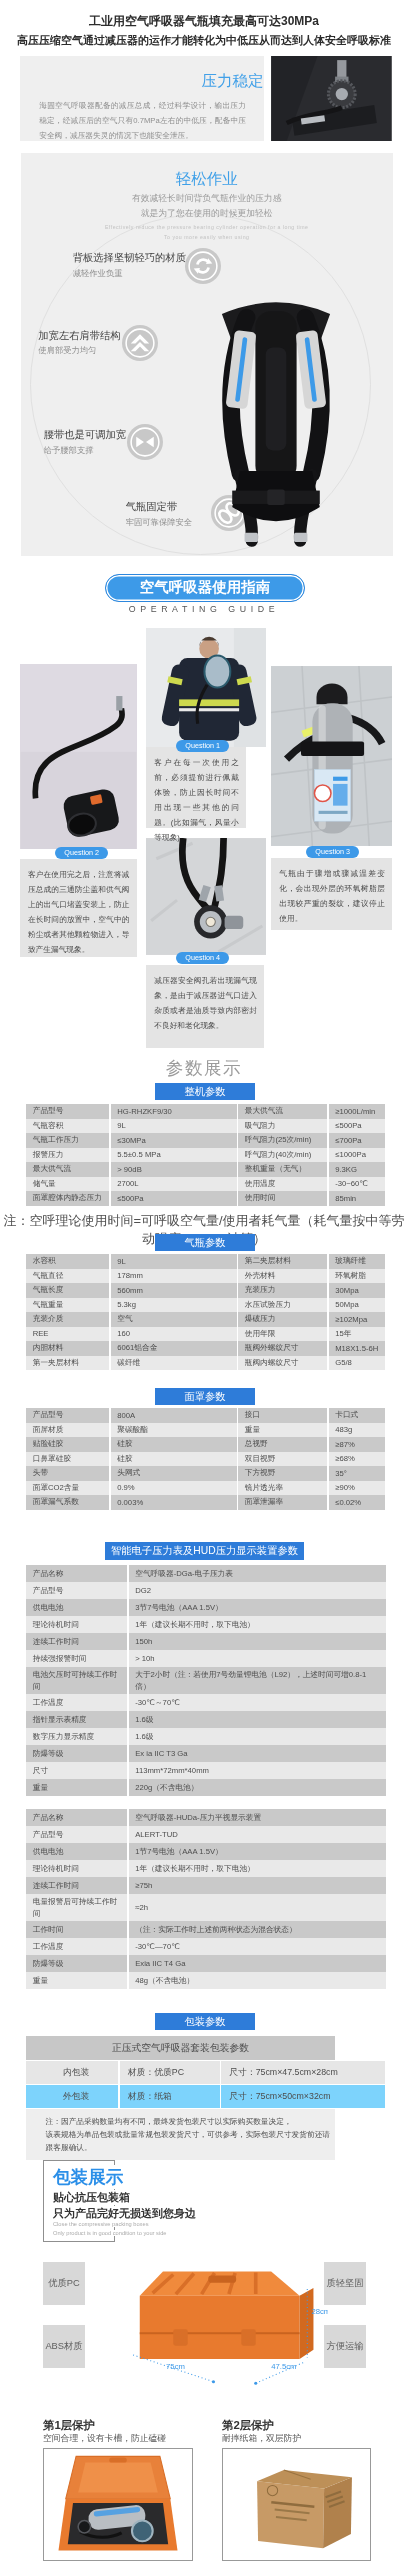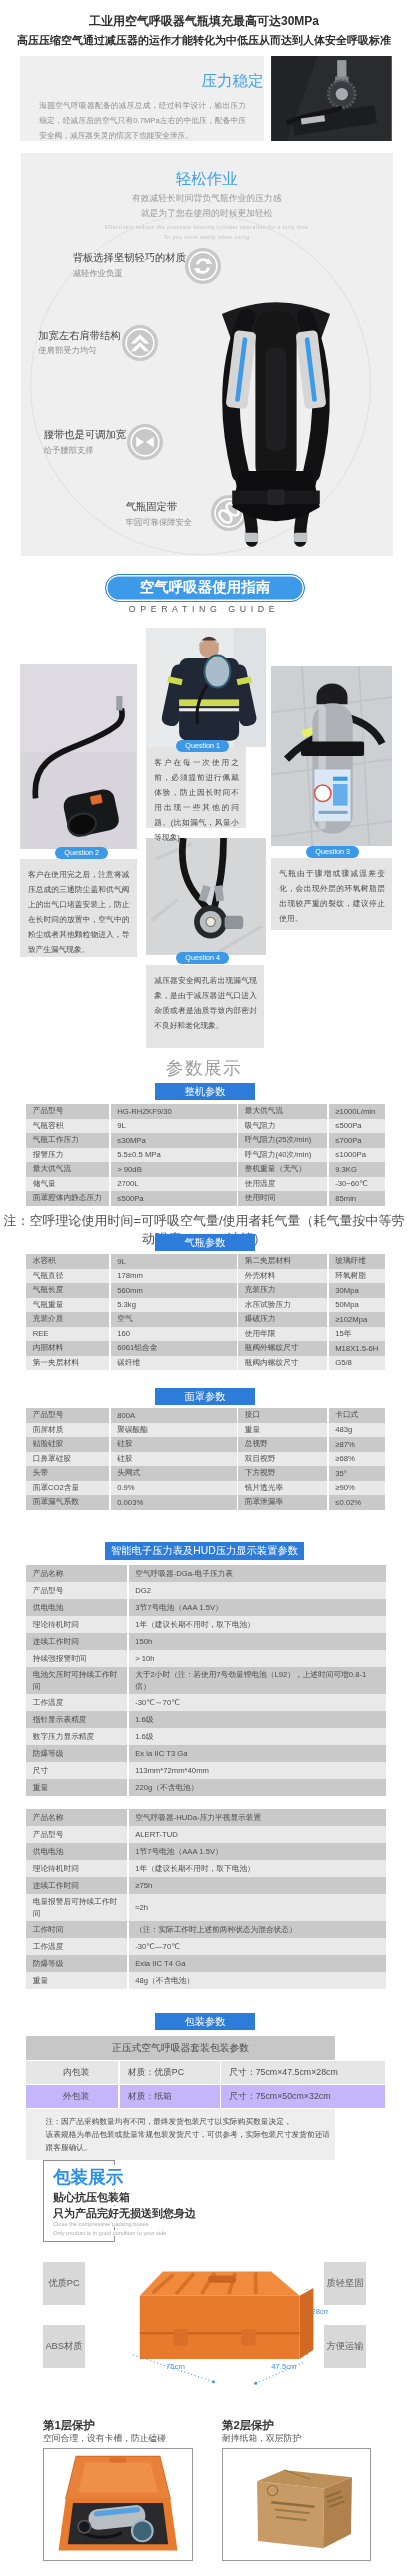--- a/index.html
+++ b/index.html
@@ -59,21 +59,21 @@
   .trow:nth-child(even) .tcell{background:#e9e9e9;}
 
   
   .packtable{left:26px;top:2036px;width:309px;}
   .pt-header{height:24px;background:#c7c7c7;text-align:center;line-height:24px;font-size:9.8px;color:#4c4c4c;}
   .pt-row{display:grid;grid-template-columns:92px 100px 164px;column-gap:1.5px;margin-top:1px;}
   .pt-row .pc{height:23px;display:flex;align-items:center;font-size:8.8px;color:#4d4d4d;box-sizing:border-box;}
   .pt-row .pc:first-child{justify-content:center;}
   .pt-row .pc{padding-left:8.3px;}
   .pt-row.r1 .pc{background:#e6e6e6;}
-  .pt-row.r2 .pc{background:#c4b5fd;}
+  .pt-row.r2 .pc{background:#7dd3fc;}
   .pt-note{margin-top:1px;background:#eeeeee;padding:5.7px 0 6.2px 19.6px;font-size:7.7px;line-height:13px;color:#4f4f4f;}
 
   
   .corner-rect{left:43px;top:2160px;width:70px;height:80px;border:0.5px solid #8f8f8f;}
   .pkg-txt{background:#fff;padding:0 5.2px 0 0;left:53px;}
   .pkg-title{top:2165px;font-size:17.6px;font-weight:bold;color:#2b8fe8;}
   .pkg-l1{top:2190px;font-size:11px;font-weight:bold;color:#333;}
   .pkg-l2{top:2206px;font-size:11px;font-weight:bold;color:#333;}
   .pkg-e1{top:2221px;font-size:5.7px;color:#ababab;}
   .pkg-e2{top:2230px;font-size:5.7px;color:#ababab;}

